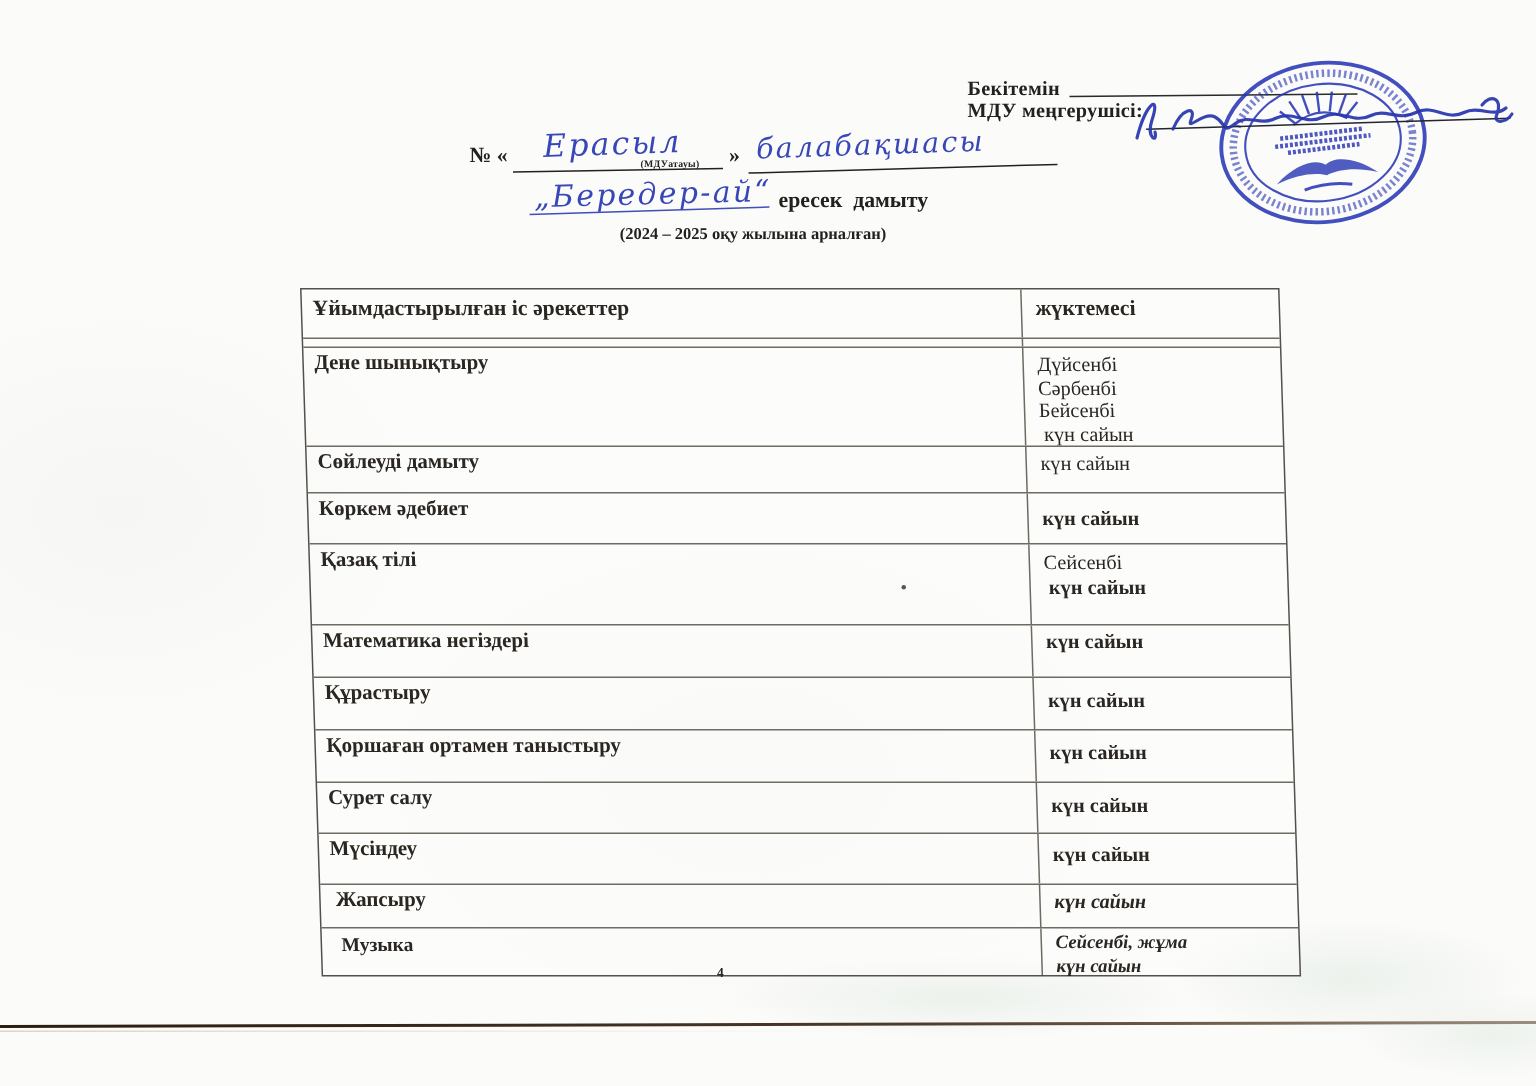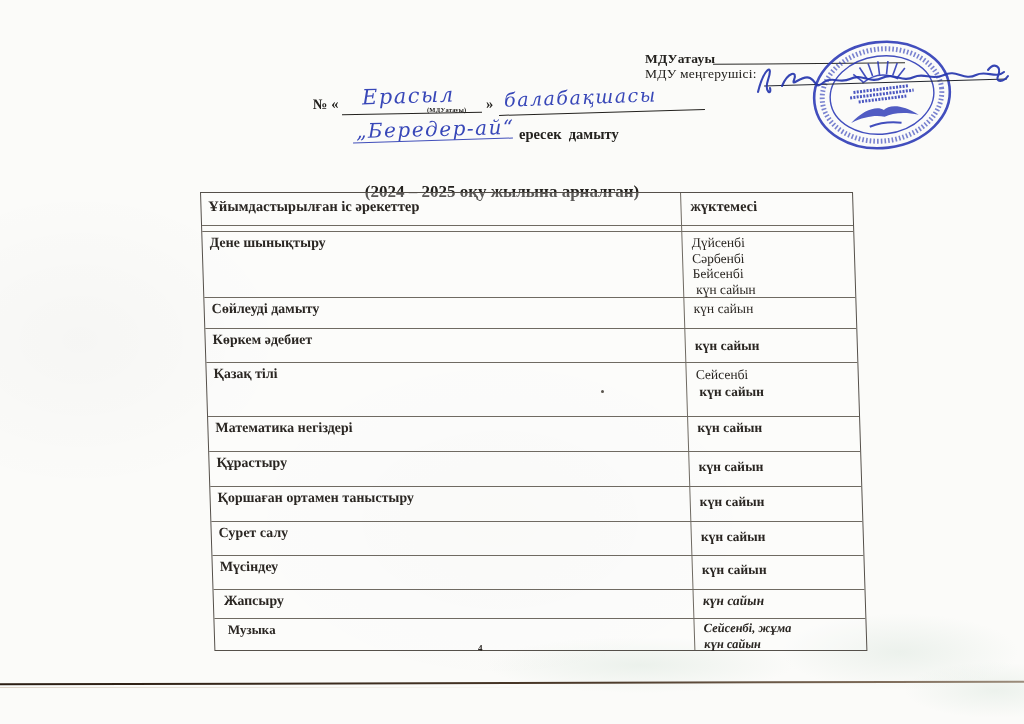--- a/index.html
+++ b/index.html
@@ -17,21 +17,21 @@
       radial-gradient(300px 220px at 80px 340px, rgba(0,0,0,0.018), transparent 70%),
       radial-gradient(400px 260px at 500px 520px, rgba(0,0,0,0.012), transparent 70%),
       #fbfbf9;
   }
   .abs{position:absolute;}
   
   .print{color:#23211e;}
   
   .approve-label{left:645px;top:51px;font-size:13.5px;font-weight:bold;letter-spacing:.2px;}
   .approve-line{left:713px;top:63px;width:192px;border-top:1.3px solid #2a2a28;transform:rotate(-.5deg);}
-  .head-label{left:645px;top:66px;font-size:13.5px;font-weight:normal;letter-spacing:.2px;}
+  .head-label{left:645px;top:66px;font-size:13.5px;font-weight:bold;letter-spacing:.2px;}
   .head-line{left:764px;top:82px;width:243px;border-top:1.3px solid #23262e;transform:rotate(-1.7deg);z-index:3;}
   
   .stamp{left:806px;top:33px;z-index:2;}
   .signature{left:752px;top:52px;z-index:4;}
   
   .hand{
     color:#2c3cb4;font-family:"DejaVu Serif", serif;font-style:italic;
     letter-spacing:1.5px;opacity:.94;
   }
   .org-prefix{left:313px;top:96px;font-size:14.5px;font-weight:bold;}
@@ -39,21 +39,21 @@
   .org-uline1{left:342px;top:113px;width:140px;border-top:1.2px solid #23211e;transform:rotate(-1deg);}
   .org-close{left:486px;top:96px;font-size:14.5px;font-weight:bold;}
   .org-type{left:504px;top:86px;font-size:19px;transform:rotate(-2deg);}
   .org-uline2{left:499px;top:112px;width:206px;border-top:1.2px solid #23211e;transform:rotate(-1.6deg);}
   .org-hint{left:427px;top:106px;font-size:6.5px;font-weight:bold;letter-spacing:.2px;}
   .group-name{left:356px;top:117px;font-size:20px;transform:rotate(-1.5deg);}
   .group-uline{left:353px;top:140px;width:160px;border-top:1.3px solid #2c3cb4;transform:rotate(-1.8deg);opacity:.9;}
   .group-suffix{left:519px;top:126px;font-size:14.5px;font-weight:bold;white-space:pre;}
   
   .doc-title{left:247px;top:147px;width:510px;text-align:center;font-size:16px;font-weight:bold;letter-spacing:.3px;}
-  .doc-subtitle{left:247px;top:182px;width:510px;text-align:center;font-size:17px;font-weight:bold;}
+  .doc-subtitle{left:247px;top:150px;width:510px;text-align:center;font-size:11px;font-weight:bold;}
   
   .doc-table{
     left:200px;top:192px;width:653px;
     border:1.4px solid #55504a;
     transform:skewX(1.8deg);transform-origin:0 0;
     color:#2a2622;box-sizing:border-box;
     background:rgba(255,255,255,0.25);
   }
   .trow{display:flex;border-bottom:1px solid #6f6a62;box-sizing:border-box;}
   .trow:last-child{border-bottom:none;}
@@ -85,21 +85,21 @@
   .scan-edge-echo{
     left:0;top:687px;width:560px;height:1px;
     background:linear-gradient(to right,#c9b9aa,rgba(201,185,170,0));opacity:.6;z-index:5;
   }
 </style>
 </head>
 <body>
 
 <div class="page">
 
-  <span class="abs print approve-label">МДУатауы</span>
+  <span class="abs print approve-label">Бекітемін</span>
   <span class="abs approve-line"></span>
   <span class="abs print head-label">МДУ меңгерушісі:</span>
   <span class="abs head-line"></span>
 
   <svg class="abs stamp" width="152" height="124" viewBox="0 0 152 124">
     <g stroke="#2735b5" fill="none" opacity="0.87" transform="rotate(-7 76 62)">
       <ellipse cx="76" cy="62" rx="68" ry="53" stroke-width="2.6"></ellipse>
       <ellipse cx="76" cy="62" rx="52" ry="39" stroke-width="1.4"></ellipse>
       <ellipse cx="76" cy="62" rx="60" ry="46" stroke-width="5" stroke-dasharray="1.6 2.1" opacity="0.7"></ellipse>
 

